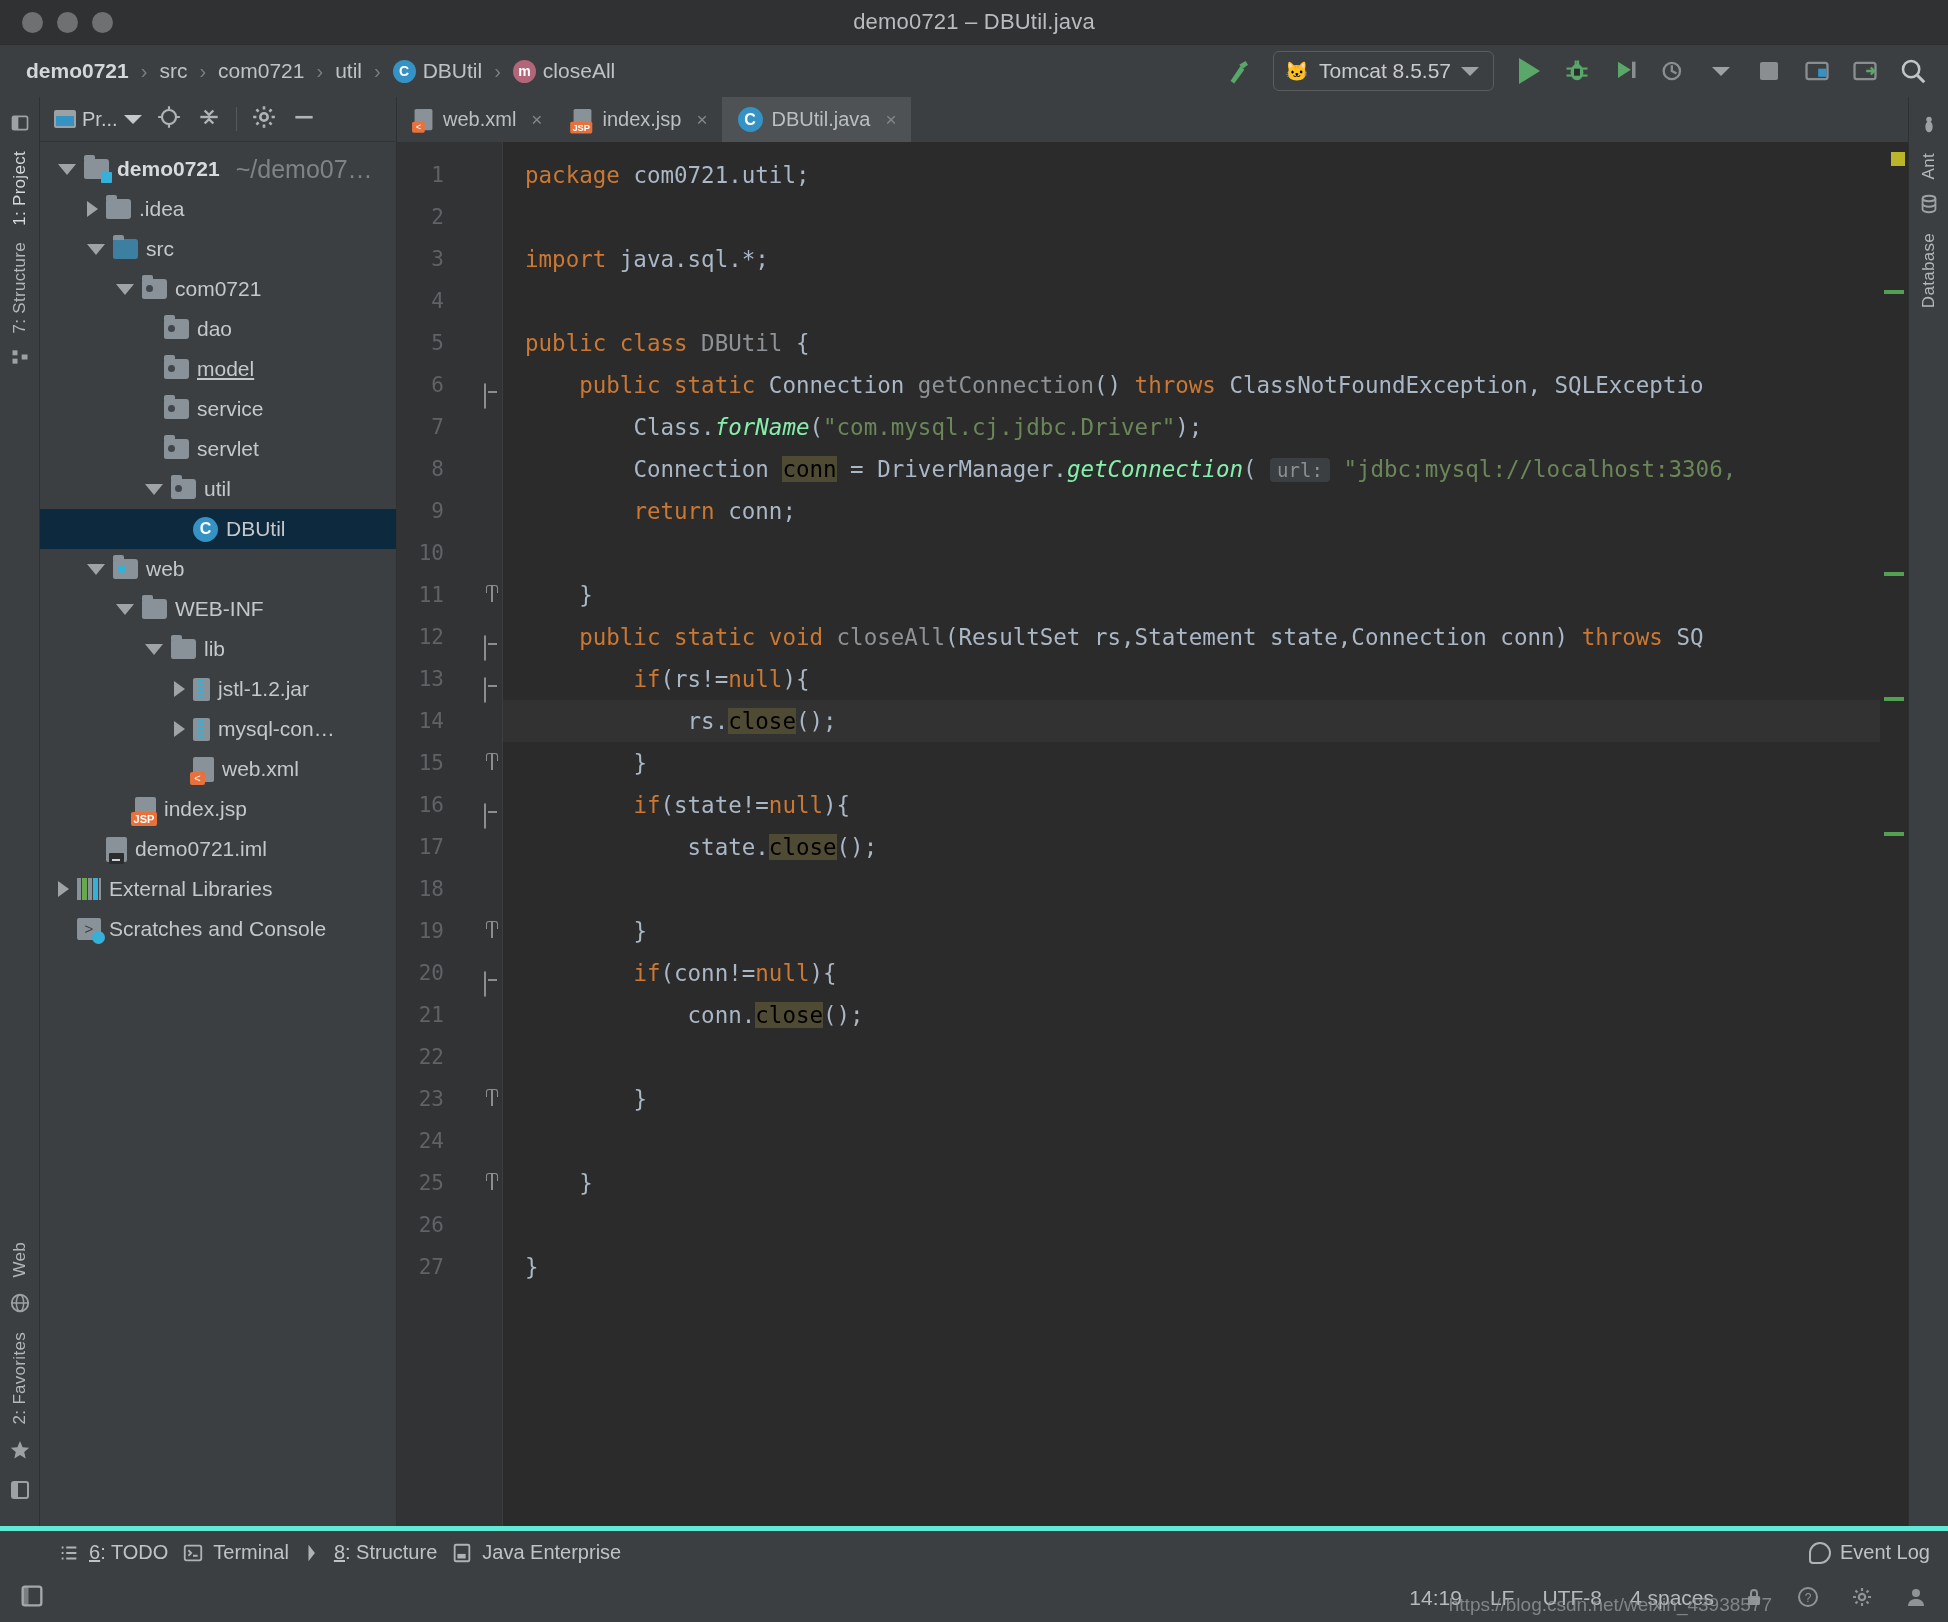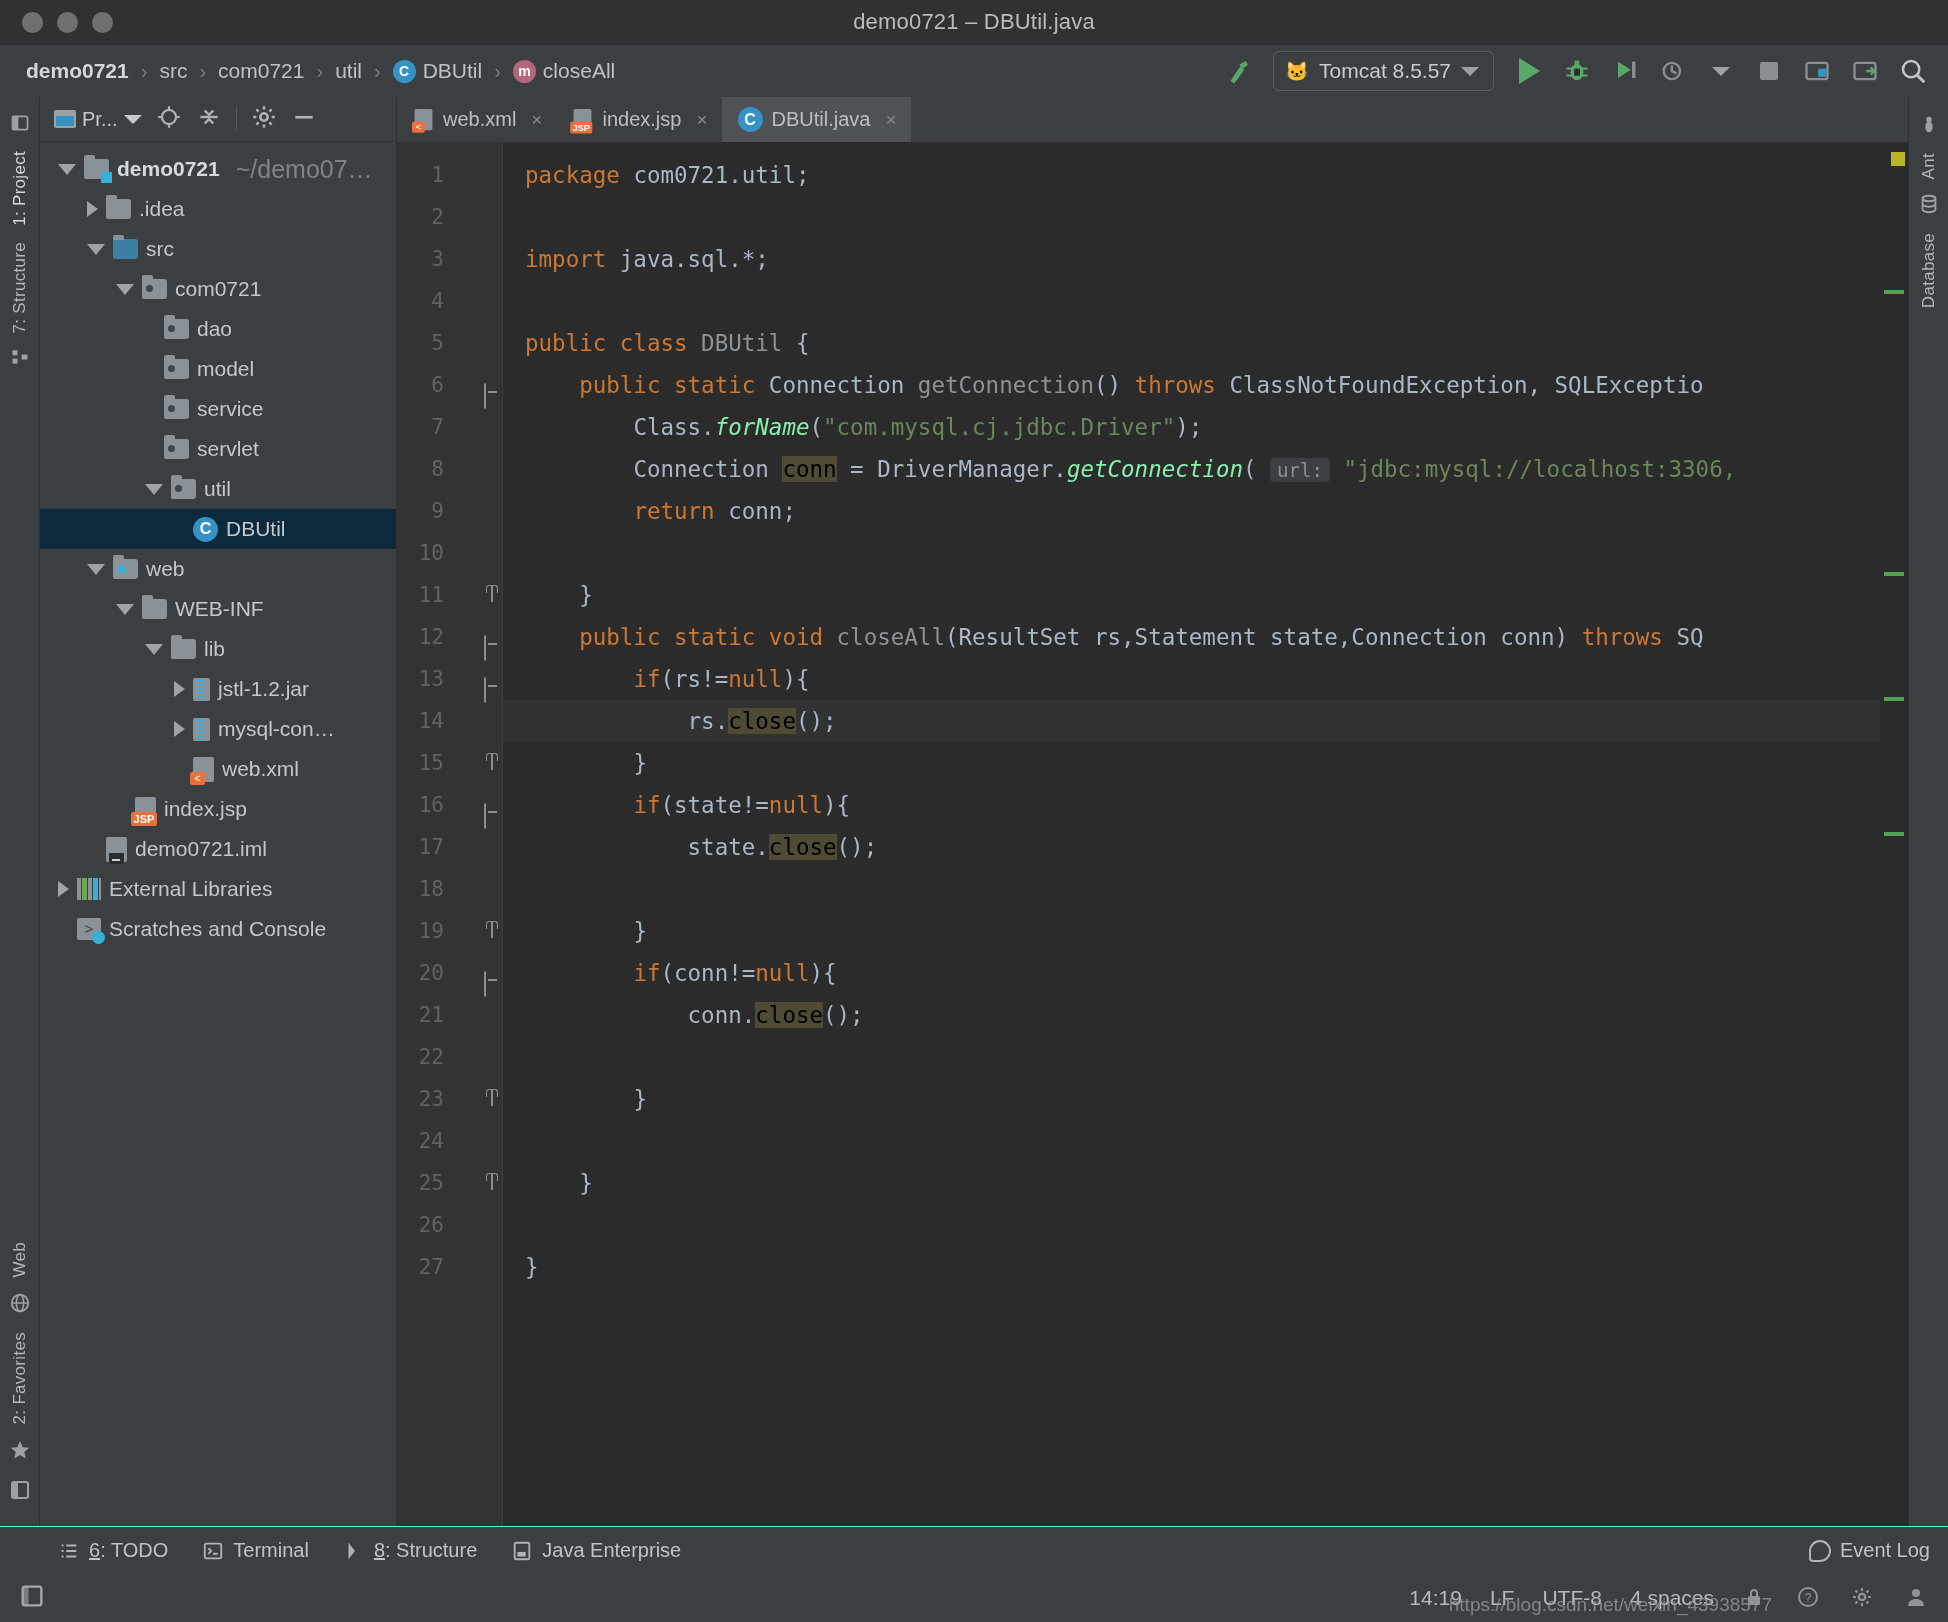--- a/index.html
+++ b/index.html
@@ -268,22 +268,22 @@
   .marker-bar {
     width: 28px; flex: 0 0 28px; background: #2b2b2b; position: relative;
   }
   .mk { position: absolute; right: 4px; width: 20px; height: 4px; }
   .mk.warn { background: #bbb529; right: 3px; width: 14px; height: 14px; top: 12px; }
   .mk.green { background: #53a053; }
 
   
   .statusbar-tools {
     height: 48px; flex: 0 0 48px; background: #3c3f41;
-    display: flex; align-items: center; gap: 34px; padding: 0 18px 0 58px;
-    border-top: 1px solid #5eead4;
+    display: flex; align-items: center; gap: 14px; padding: 0 18px 0 58px;
+    border-top: 5px solid #5eead4;
   }
   .tool {
     display: flex; align-items: center; gap: 9px;
     color: #c0c3c5; font-size: 20px; white-space: nowrap;
   }
   .statusbar {
     height: 48px; flex: 0 0 48px; background: #3c3f41;
     display: flex; align-items: center; padding: 0 18px 0 18px;
     position: relative;
   }
@@ -501,21 +501,21 @@
           <div class="row" style="padding-left: 76px;">
             <span class="arrow open"></span>
             <span class="fld pkg"></span>
             <span class="name">com0721</span>
           </div>
           <div class="row" style="padding-left: 105px;">
             <span class="arrow none"></span>
             <span class="fld pkg"></span>
             <span class="name">dao</span>
           </div>
-          <div class="row" style="padding-left: 105px;">
+          <div class="row" style="padding-left: 105px; text-decoration: underline;">
             <span class="arrow none"></span>
             <span class="fld pkg"></span>
             <span class="name">model</span>
           </div>
           <div class="row" style="padding-left: 105px;">
             <span class="arrow none"></span>
             <span class="fld pkg"></span>
             <span class="name">service</span>
           </div>
           <div class="row" style="padding-left: 105px;">

